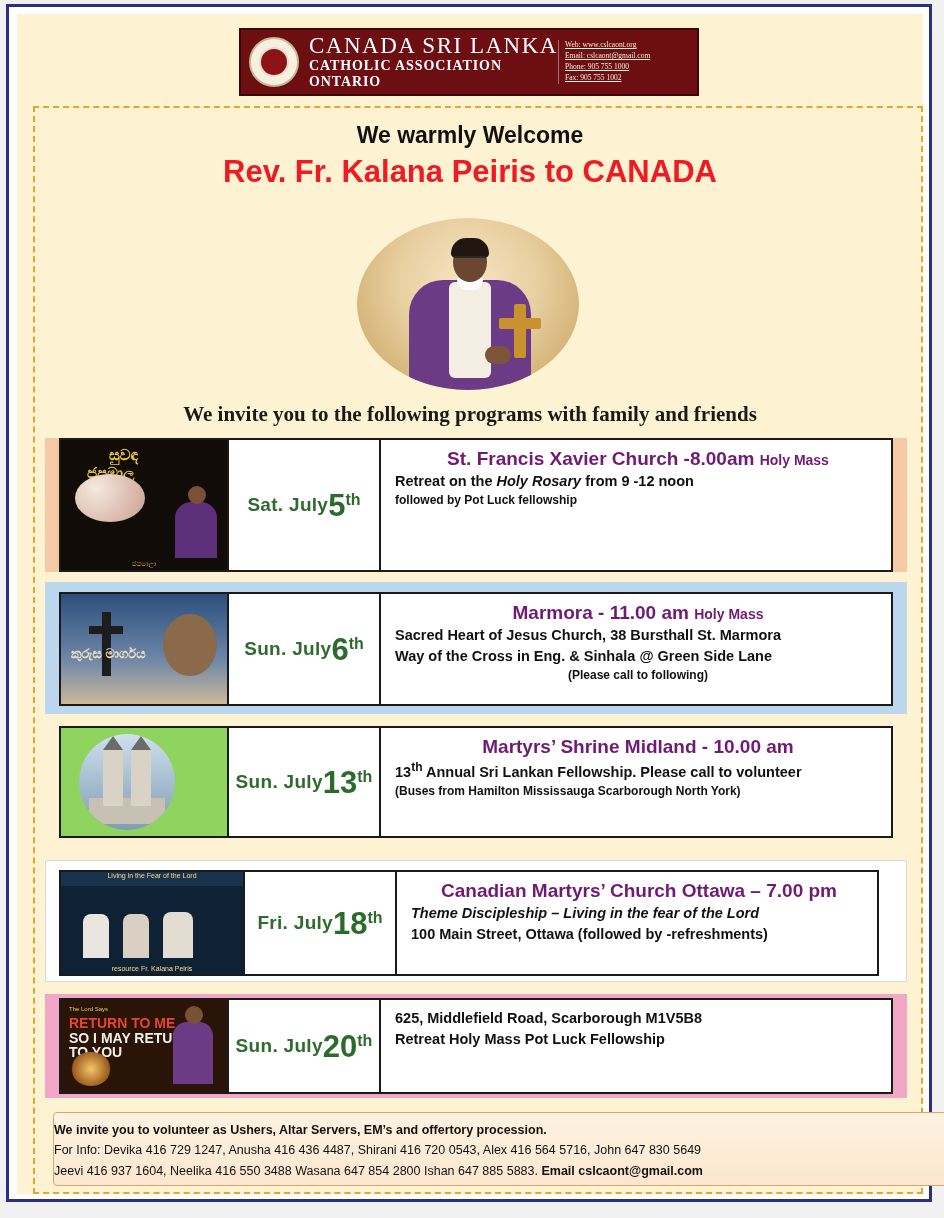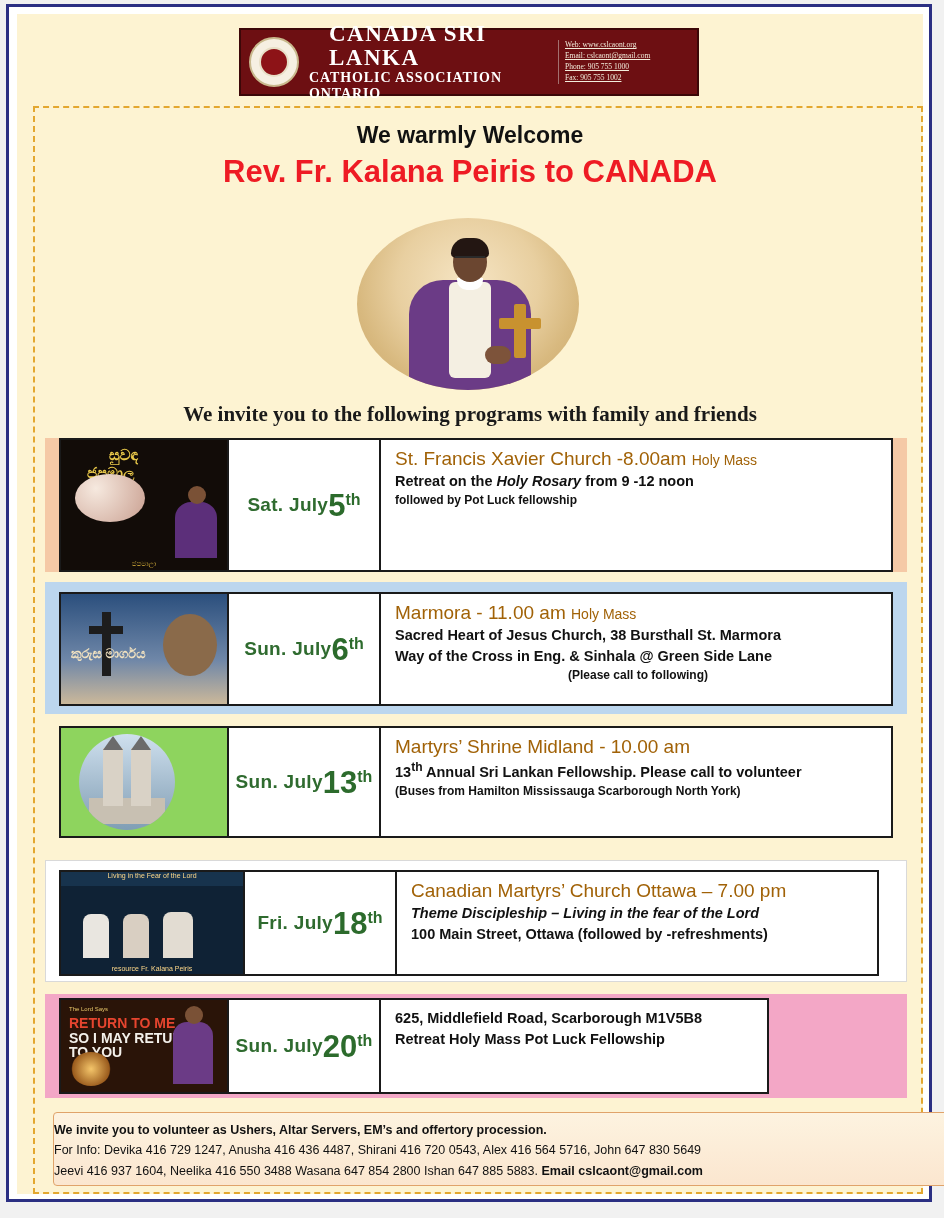--- a/index.html
+++ b/index.html
@@ -73,24 +73,23 @@
     border: 2px solid #e8dfc6;
   }
   .banner-titles {
     flex: 1;
     padding-left: 10px;
     color: #ffffff;
   }
   .banner-line1 {
     font-family: "Liberation Serif", serif;
     font-size: 23px;
-    font-weight: bold;
+    font-weight: normal;
     letter-spacing: 1.5px;
     line-height: 1.05;
-    margin-left: 20px;
   }
   .banner-line2 {
     font-family: "Liberation Serif", serif;
     font-size: 14px;
     font-weight: bold;
     letter-spacing: 0.9px;
     line-height: 1.15;
   }
   .banner-contact {
     width: 126px;
@@ -288,23 +287,24 @@
   .ev-day sup {
     font-size: 16px;
   }
   .ev-body {
     flex: 1;
     padding: 8px 10px 6px 14px;
     background: #ffffff;
   }
   .ev-title {
     font-size: 19px;
-    font-weight: normal;
-    color: #a16207;
+    font-weight: bold;
+    color: #701a75;
     line-height: 1.2;
+    text-align: center;
   }
   .ev-title .small {
     font-size: 14px;
   }
   .ev-sub {
     font-size: 14.5px;
     font-weight: bold;
     color: #111111;
     line-height: 1.45;
   }
@@ -507,21 +507,21 @@
           <div class="ev-day"><span>18</span><sup>th</sup></div>
         </div>
         <div class="ev-body">
           <div class="ev-title">Canadian Martyrs’ Church Ottawa – 7.00 pm</div>
           <div class="ev-sub italic">Theme Discipleship – Living in the fear of the Lord</div>
           <div class="ev-sub">100 Main Street, Ottawa (followed by -refreshments)</div>
         </div>
       </div>
 
       <div class="accent" style="left:28px; top:980px; width:862px; height:104px; background:#f3a7c6;"></div>
-      <div class="event" style="top:984px; height:96px; left:42px; width:710px;">
+      <div class="event" style="top:984px; height:96px; left:42px; width:834px;">
         <div class="ev-thumb">
           <div class="t5">
             <div class="hdr">The Lord Says</div>
             <div class="big"><span class="red">RETURN TO ME</span><br><span>SO I MAY RETURN</span><br><span>TO YOU</span></div>
             <div class="glow"></div>
             <div class="fig"></div>
           </div>
         </div>
         <div class="ev-date">
           <div class="ev-dow">Sun. July</div>

